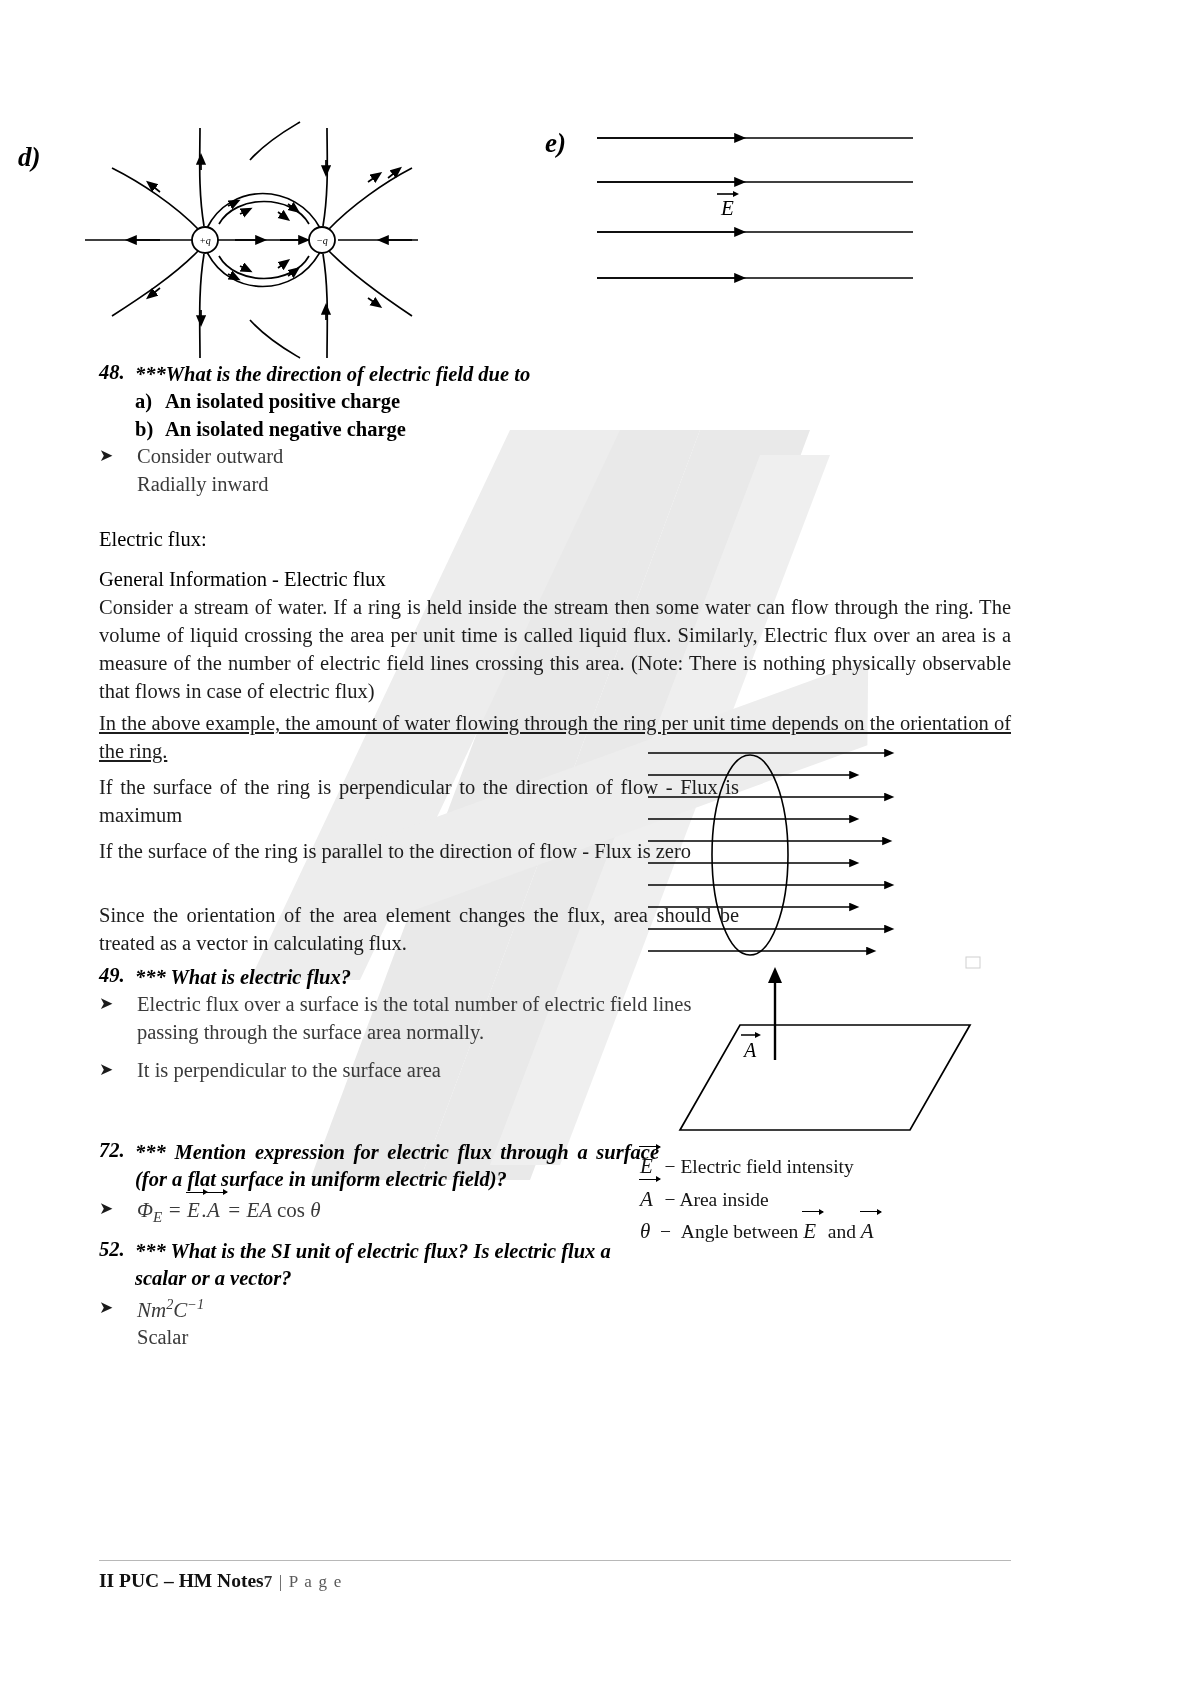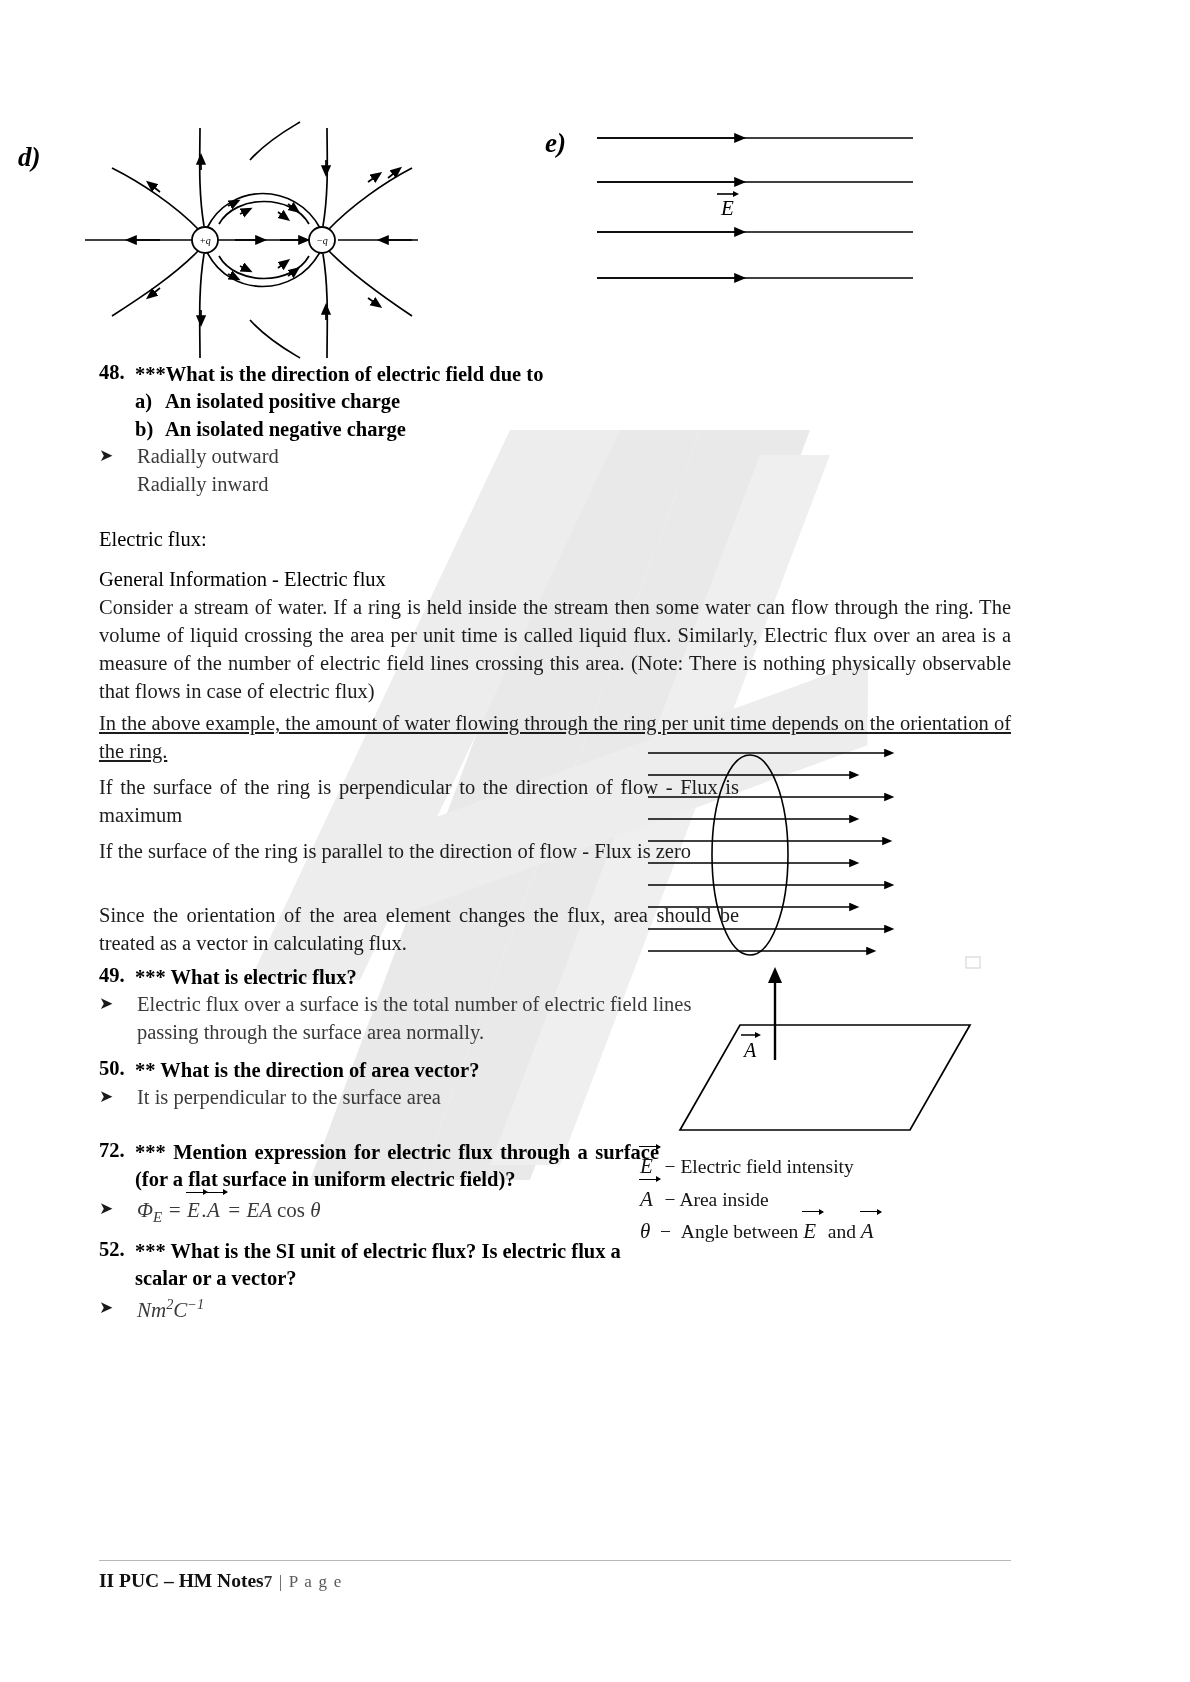--- a/index.html
+++ b/index.html
@@ -61,20 +61,21 @@
   .uniform-wrap {
     position: absolute;
     left: 545px;
     top: 0px;
     width: 370px;
     height: 200px;
   }
   .q-row {
     display: flex;
     align-items: flex-start;
+    font-style: italic;
   }
   .q-index {
     width: 36px;
     flex: 0 0 36px;
     font-weight: bold;
     font-size: 20.5px;
   }
   .q-body {
     flex: 1;
     font-weight: bold;
@@ -327,21 +328,21 @@
       <div class="sub-row">
         <div class="sub-letter">a)</div>
         <div>An isolated positive charge</div>
       </div>
       <div class="sub-row">
         <div class="sub-letter">b)</div>
         <div>An isolated negative charge</div>
       </div>
       <div class="bullet-row">
         <div class="bullet-mark">➤</div>
-        <div class="bullet-text">Radially outward</div>
+        <div class="bullet-text">Consider outward</div>
       </div>
       <div class="plain-indent">Radially inward</div>
     </div>
 
     <div class="heading-bold" style="position:absolute;top:528px;left:0;">Electric flux:</div>
 
     <div class="heading-bold" style="position:absolute;top:568px;left:0;">General Information - Electric flux</div>
 
     <p class="para" style="position:absolute;top:594px;left:0;width:912px;">Consider a stream of water. If a ring is held inside the stream then some water can flow through the ring. The volume of liquid crossing the area per unit time is called liquid flux. Similarly, Electric flux over an area is a measure of the number of electric field lines crossing this area. (Note: There is nothing physically observable that flows in case of electric flux)</p>
 
@@ -358,24 +359,20 @@
         <div class="q-index">49.</div>
         <div class="q-body">*** What is electric flux?</div>
       </div>
       <div class="bullet-row">
         <div class="bullet-mark">➤</div>
         <div class="bullet-text">Electric flux over a surface is the total number of electric field lines passing through the surface area normally.</div>
       </div>
     </div>
 
     <div style="position:absolute;top:1057px;left:0;width:600px;">
-      <div class="q-row">
-        <div class="q-index">50.</div>
-        <div class="q-body">** What is the direction of area vector?</div>
-      </div>
       <div class="bullet-row">
         <div class="bullet-mark">➤</div>
         <div class="bullet-text">It is perpendicular to the surface area</div>
       </div>
     </div>
 
     <div style="position:absolute;top:1139px;left:0;width:560px;">
       <div class="q-row">
         <div class="q-index">72.</div>
         <div class="q-body justify">*** Mention expression for electric flux through a surface (for a flat surface in uniform electric field)?</div>
@@ -396,20 +393,21 @@
 
     <div style="position:absolute;top:1238px;left:0;width:560px;">
       <div class="q-row">
         <div class="q-index">52.</div>
         <div class="q-body">*** What is the SI unit of electric flux? Is electric flux a scalar or a vector?</div>
       </div>
       <div class="bullet-row" style="margin-top:2px;">
         <div class="bullet-mark">➤</div>
         <div class="bullet-text mathital"><span>Nm</span><sup style="font-size:0.68em;">2</sup><span>C</span><sup style="font-size:0.68em;">−1</sup></div>
       </div>
+      <div class="plain-indent">Scalar</div>
     </div>
 
   </div>
 
   <div class="fig-flux">
     <svg width="372" height="420" viewBox="0 0 372 420">
       <defs>
         <marker id="ar3" markerWidth="9" markerHeight="9" refX="4" refY="3" orient="auto">
           <path d="M0,0 L7,3 L0,6 z" fill="#000"></path>
         </marker>

